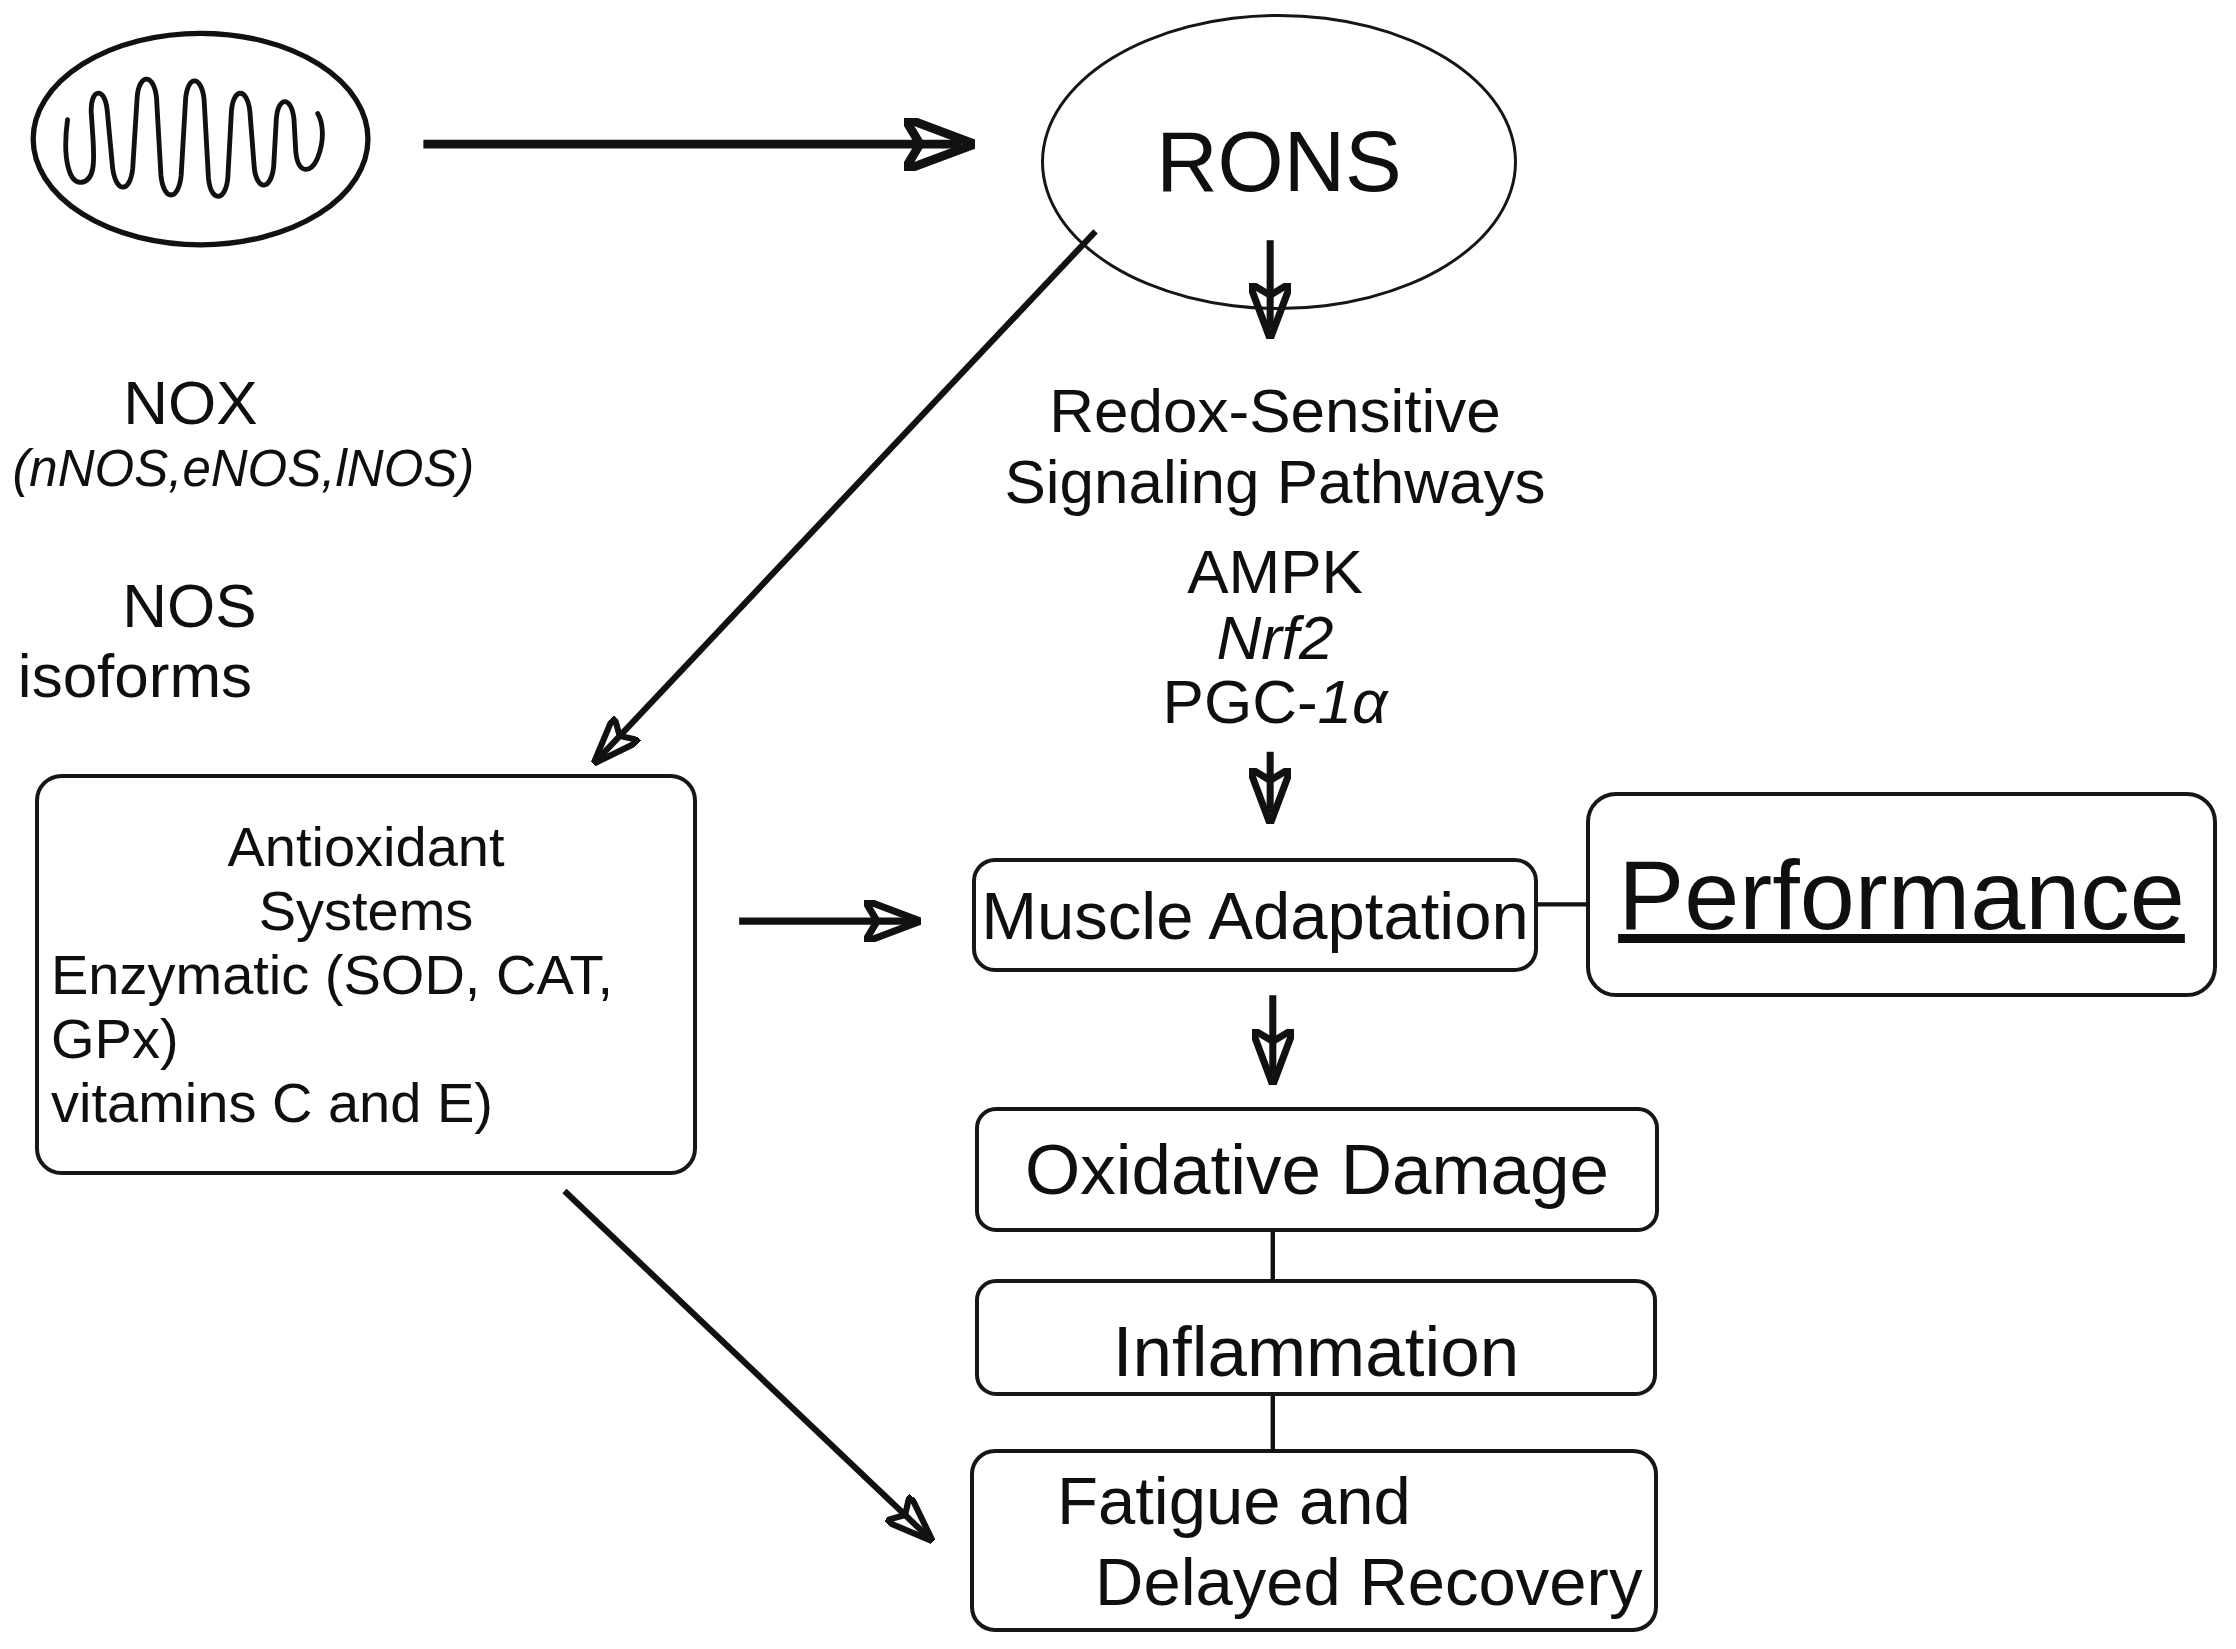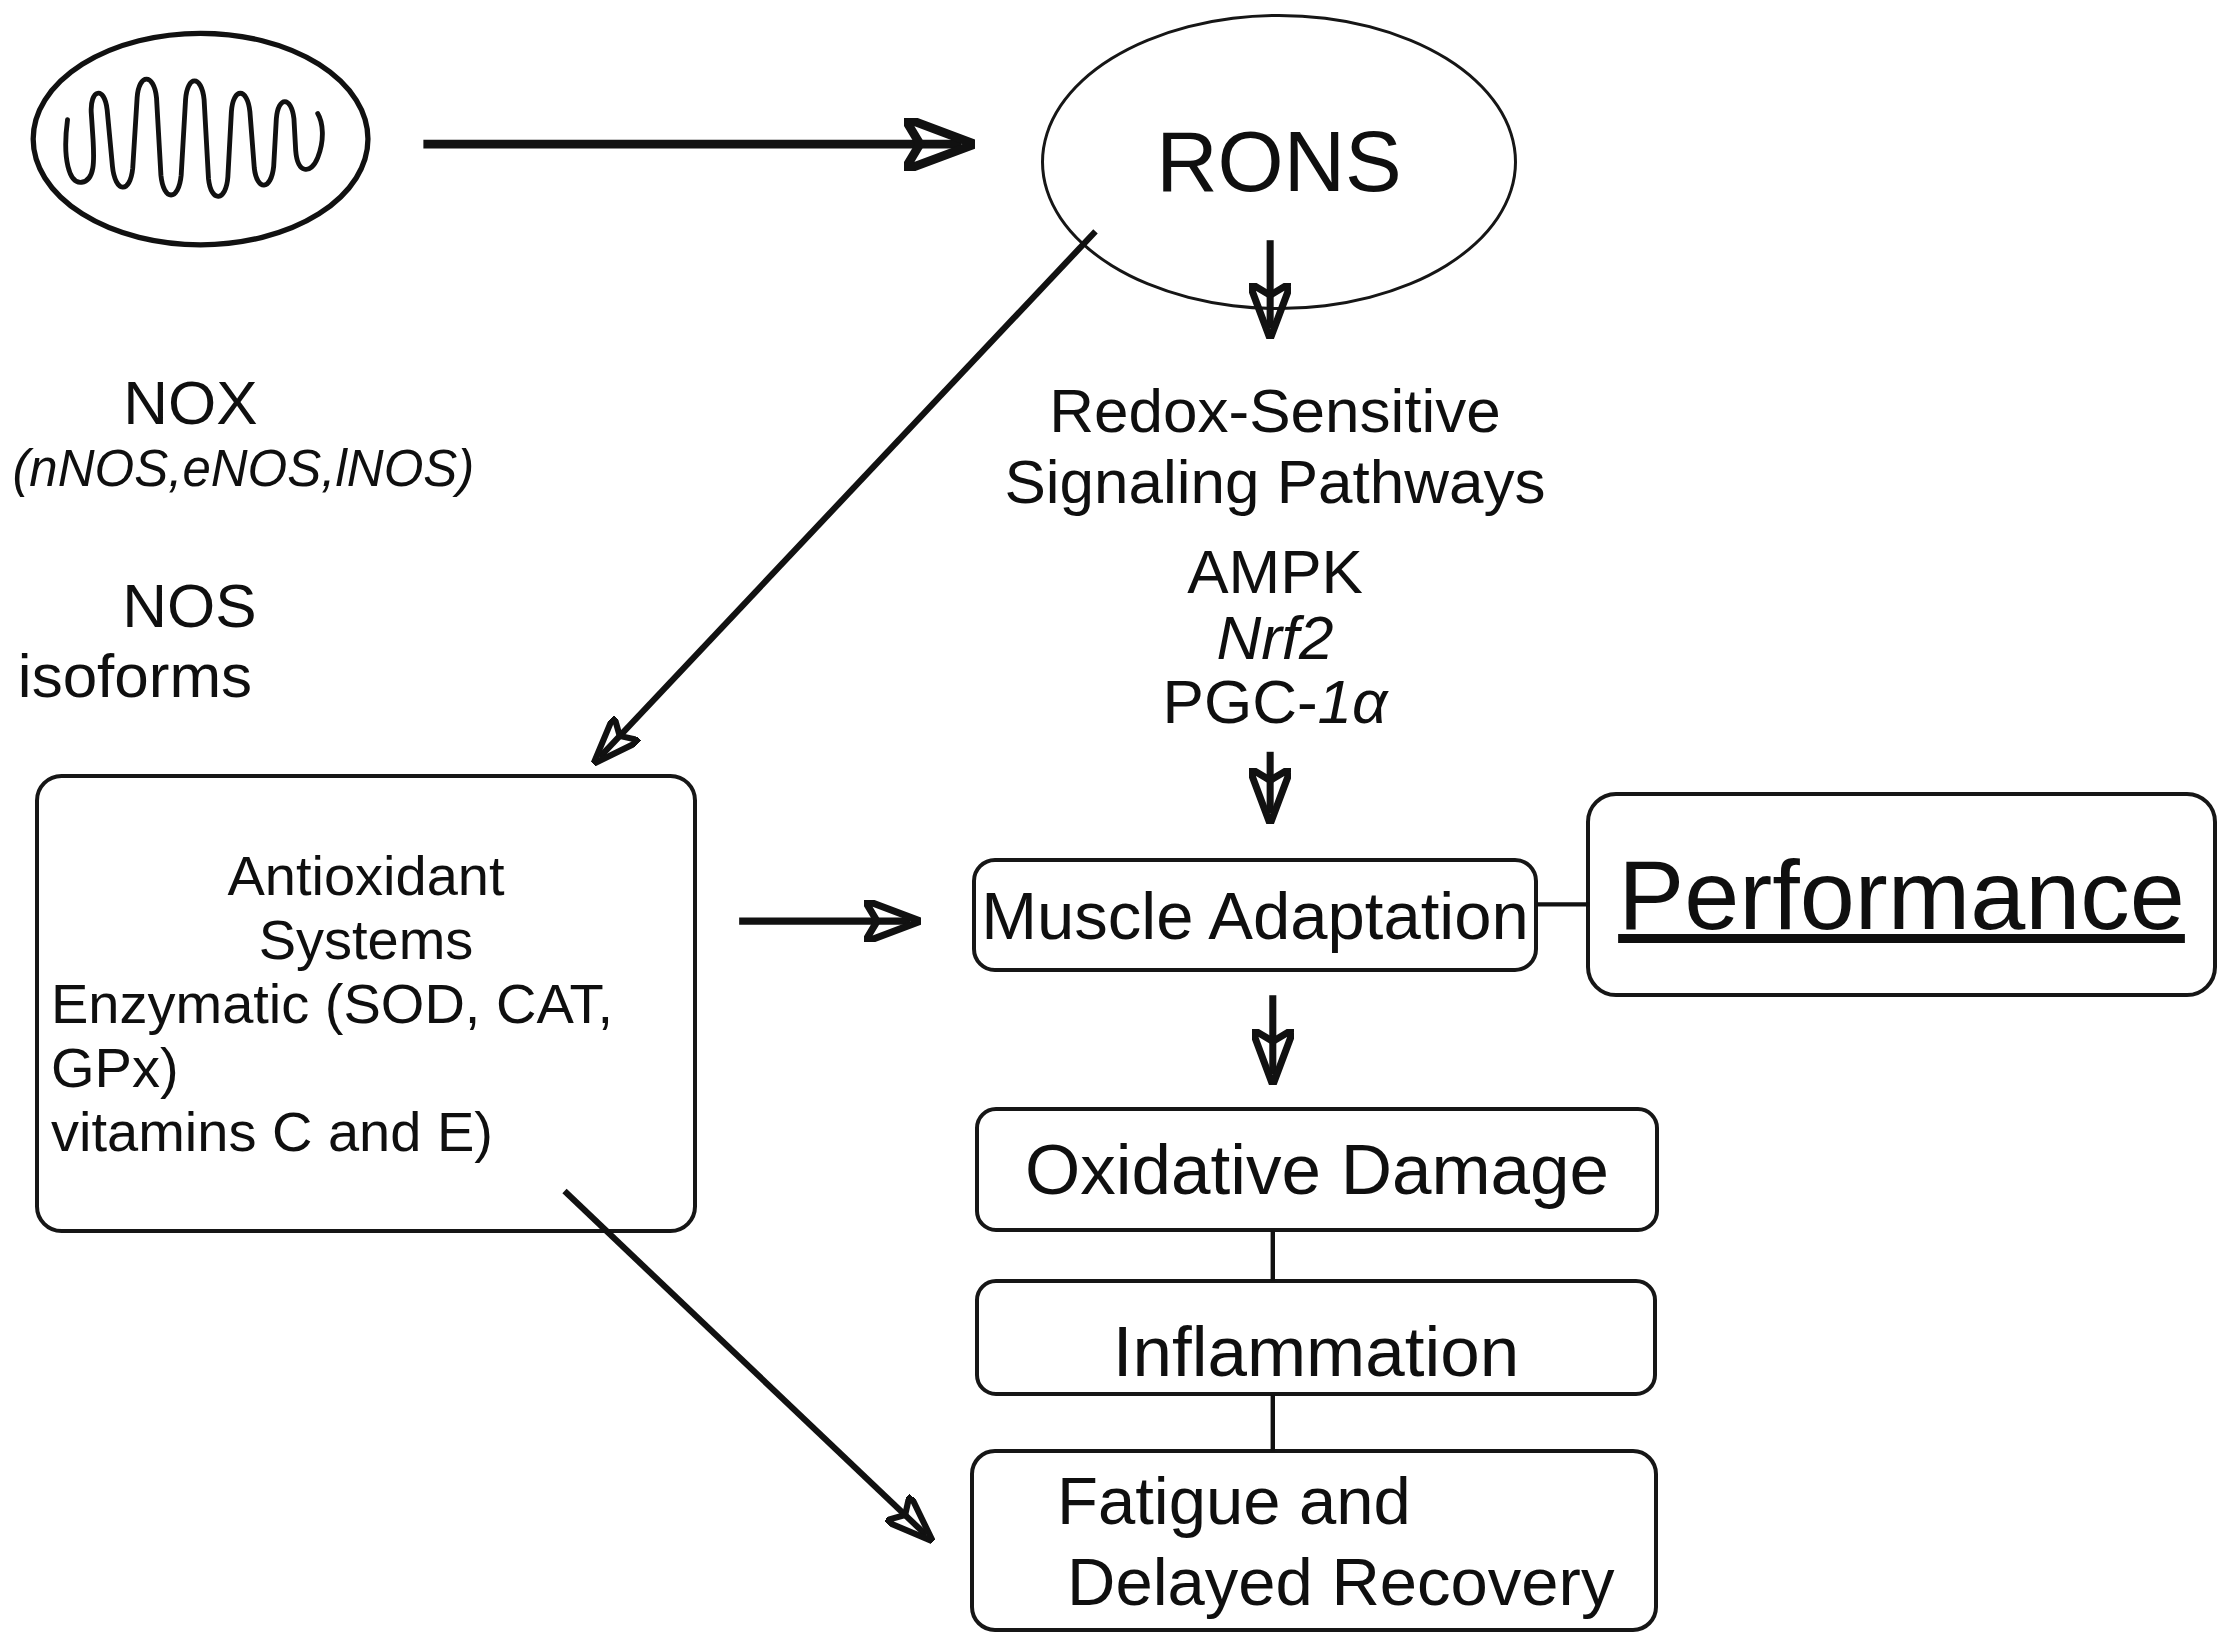--- a/index.html
+++ b/index.html
@@ -16,31 +16,31 @@
   .it{font-style:italic;}
   .box{
     position:absolute;
     border:4.4px solid #161616;
     background:#ffffff;
     box-sizing:border-box;
     display:flex;align-items:center;justify-content:center;
   }
   .ellipse{border-radius:50%;}
   #rons-ellipse{left:1041px;top:14px;width:476px;height:296px;border-width:3.5px;font-size:85px;}
-  #antiox-box{left:35px;top:774px;width:662px;height:459px;border-radius:26.5px;border-width:4.4px;
+  #antiox-box{left:35px;top:774px;width:662px;height:401px;border-radius:26.5px;border-width:4.4px;
               flex-direction:column;justify-content:center;align-items:stretch;font-size:56px;line-height:64px;}
   #antiox-box .c{text-align:center;}
   #antiox-box .l{text-align:left;padding-left:12px;}
   #muscle-box{left:972px;top:858px;width:566px;height:114px;border-radius:23px;font-size:67px;}
   #performance-box{left:1586px;top:792px;width:631px;height:205px;border-radius:30px;font-size:99px;text-decoration:underline;}
   #oxidative-box{left:975px;top:1107px;width:684px;height:125px;border-radius:21px;font-size:71px;}
   #inflammation-box{left:975px;top:1279px;width:682px;height:117px;border-radius:21px;font-size:71px;align-items:flex-end;}
   #fatigue-box{left:970px;top:1449px;width:688px;height:183px;border-radius:25px;font-size:67px;
                flex-direction:column;align-items:flex-start;justify-content:center;padding-left:83px;line-height:81px;}
-  #fatigue-box .indent{margin-left:10px;}
+  #fatigue-box .indent{margin-left:38px;}
   #mito-svg{position:absolute;left:26.5px;top:26.5px;}
   #mito-label{left:13.2px;top:275px;font-size:60px;}
   #nox-title{left:0px;top:369px;width:381px;font-size:62px;}
   #nox-isoforms{left:12.4px;top:441px;font-size:51px;text-align:center;}
   #nos-1{left:0px;top:572px;width:379px;font-size:62px;}
   #nos-2{left:0px;top:642px;width:270px;font-size:62px;}
   #redox-stack{position:absolute;left:922px;top:0px;width:706px;height:794px;}
   #redox-stack .line{position:absolute;width:100%;text-align:center;white-space:nowrap;}
   #redox-1{top:375px;font-size:62px;}
   #redox-2{top:446px;font-size:62px;}

